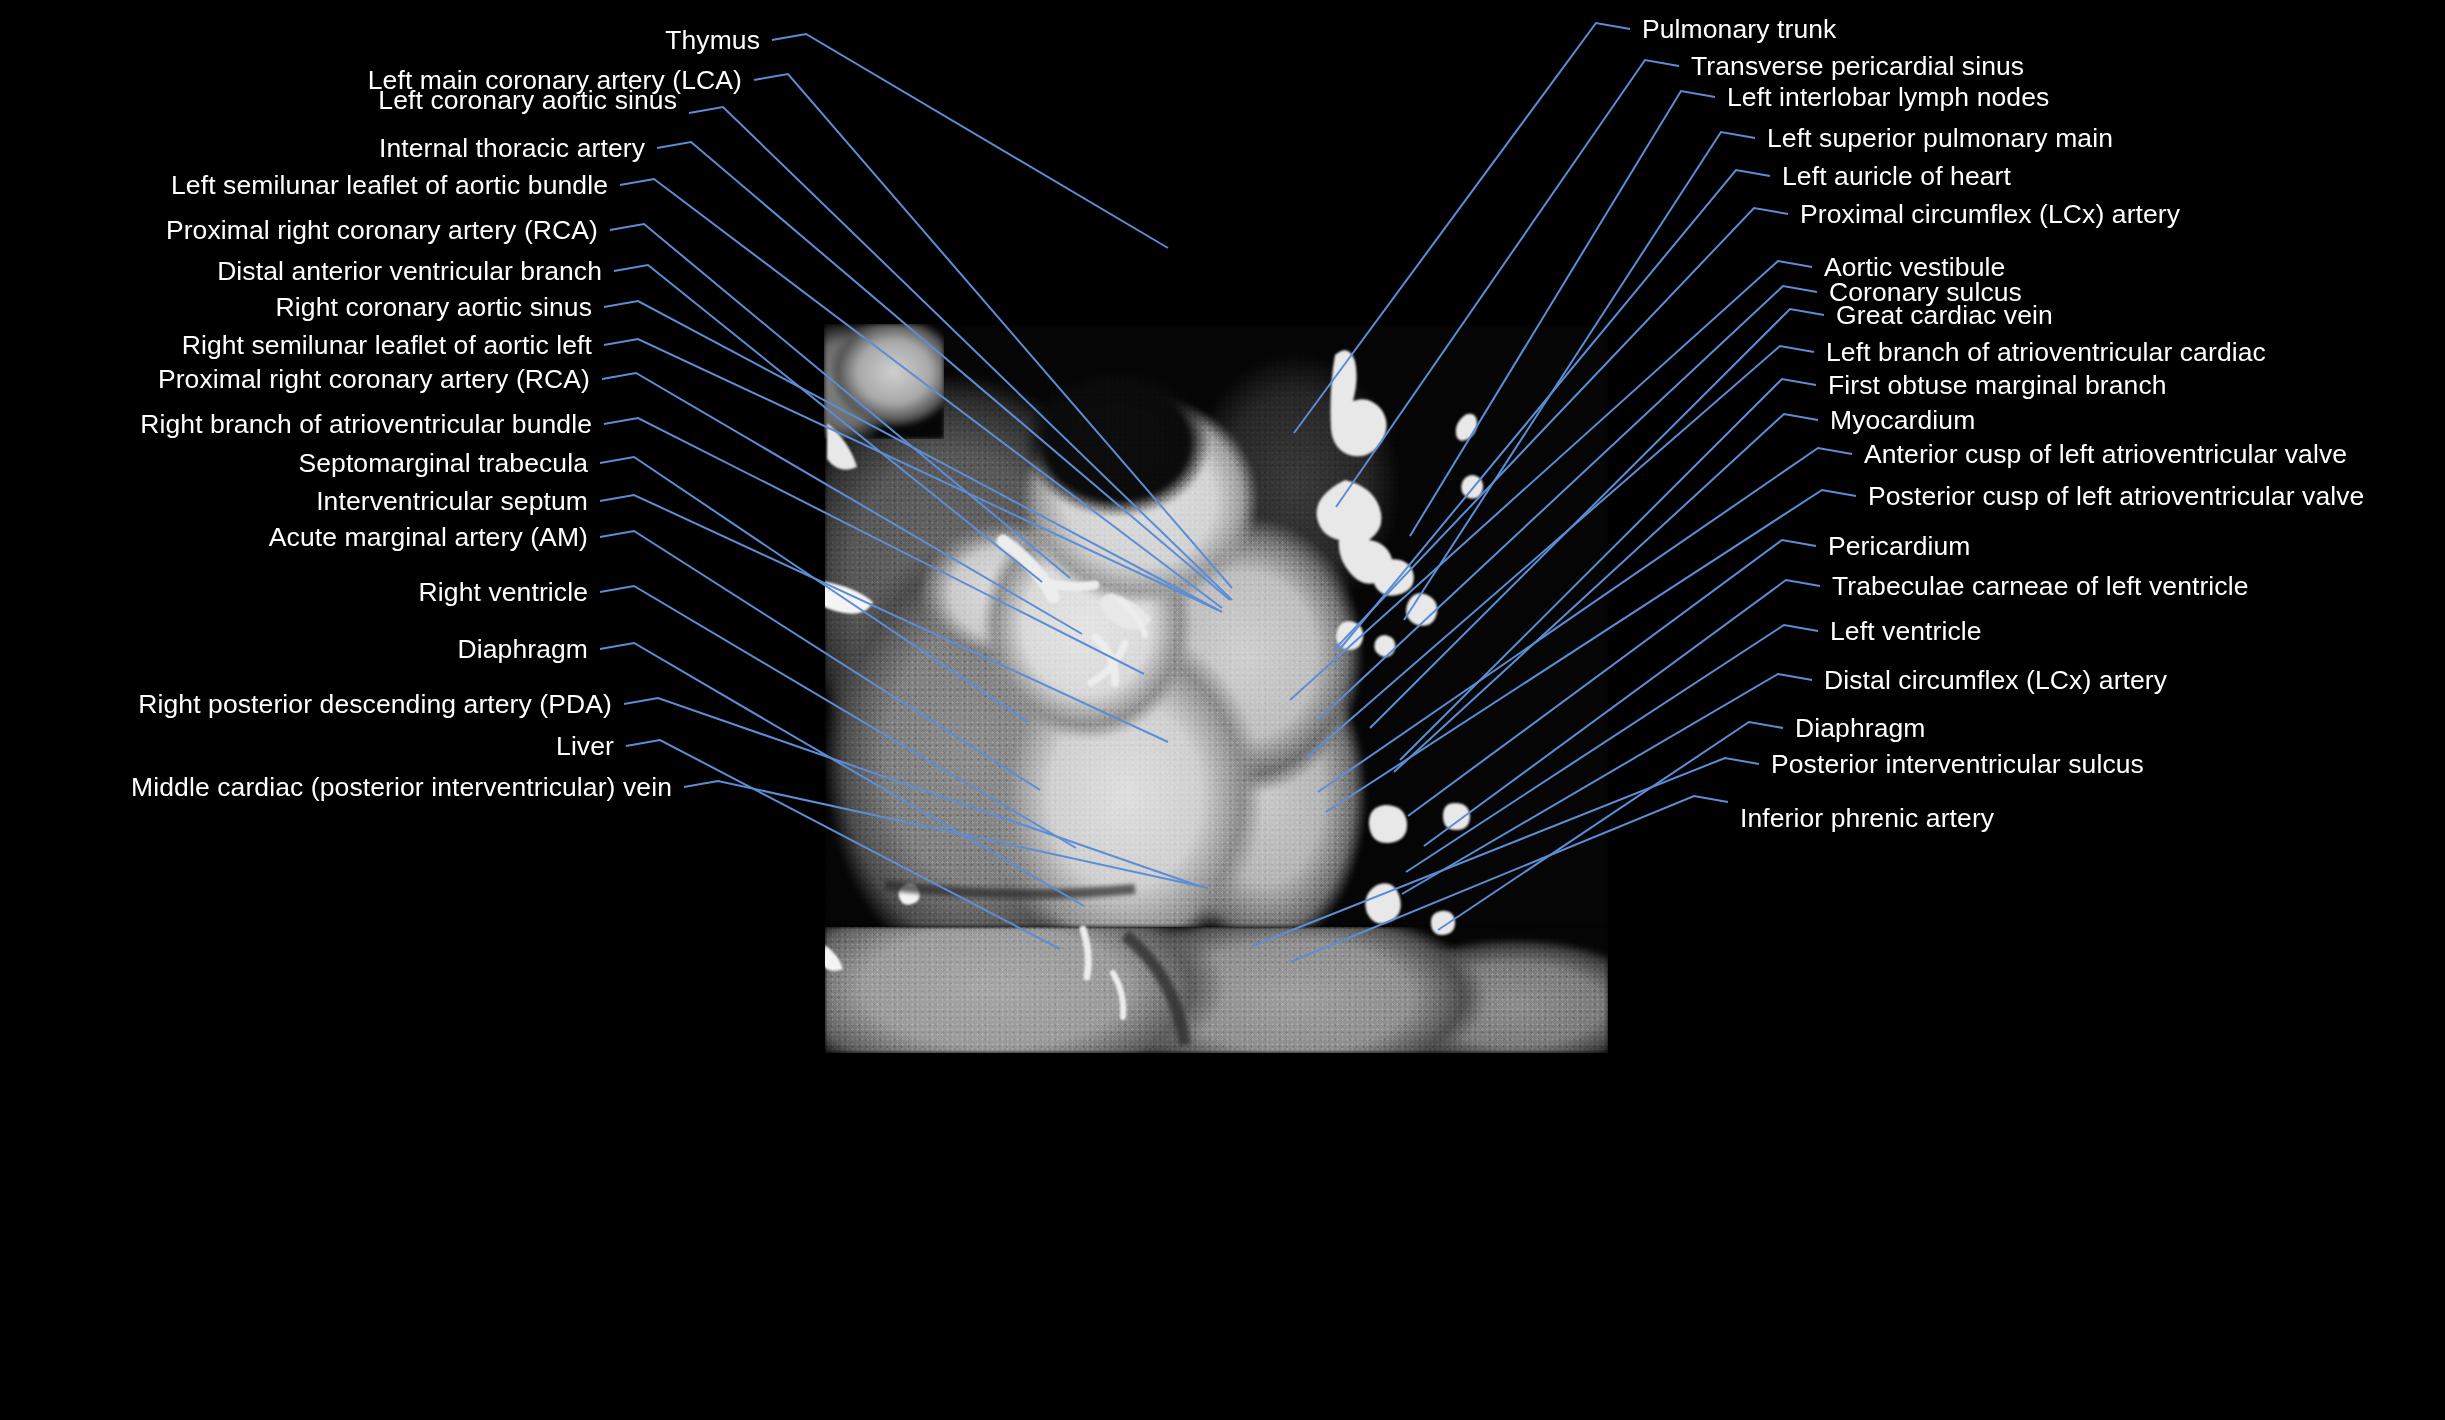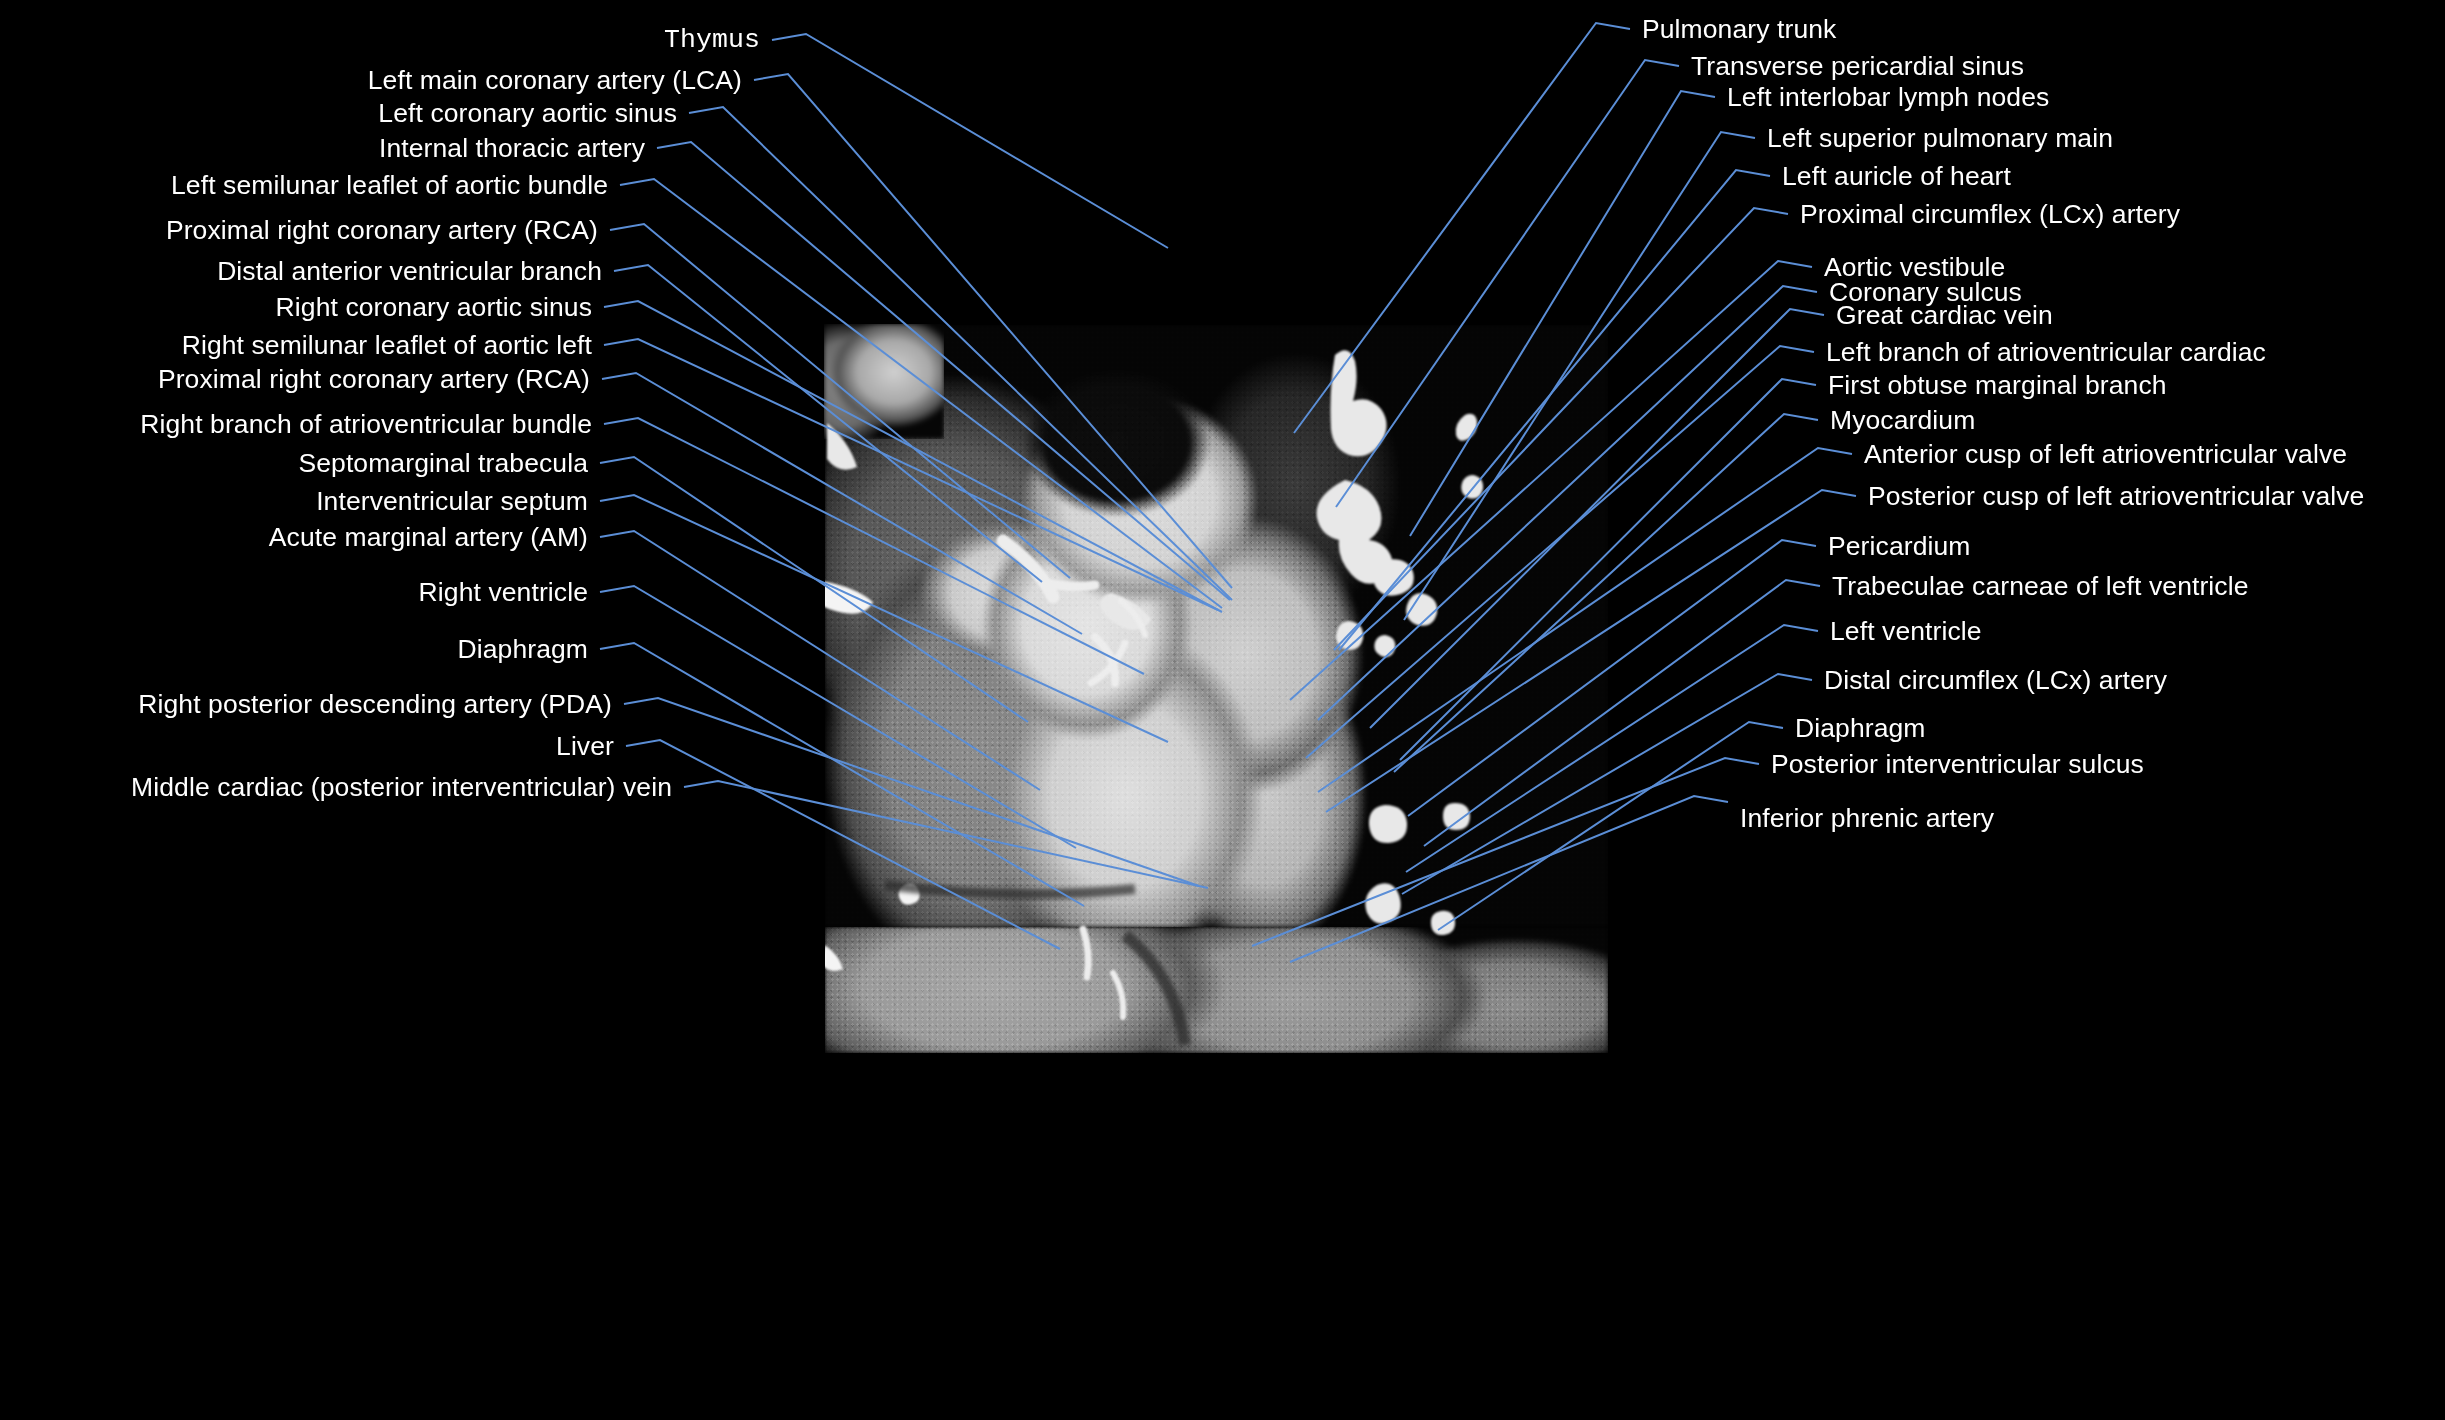--- a/index.html
+++ b/index.html
@@ -173,23 +173,23 @@
       <path d="M1816 546 L1782 540 L1408 816"></path>
       <path d="M1820 586 L1786 580 L1424 846"></path>
       <path d="M1818 631 L1784 625 L1406 872"></path>
       <path d="M1812 680 L1778 674 L1402 894"></path>
       <path d="M1783 728 L1749 722 L1438 930"></path>
       <path d="M1759 764 L1725 758 L1252 946"></path>
       <path d="M1728 802 L1694 796 L1290 962"></path>
     </svg>
 
   <div id="labels-left">
-      <div class="label l" style="right: 1685px; top: 40px; font-family: Liberation Mono, monospace;">Thymus</div>
+      <div class="label l" style="right: 1685px; top: 40px;">Thymus</div>
       <div class="label l" style="right: 1703px; top: 80px;">Left main coronary artery (LCA)</div>
-      <div class="label l" style="right: 1768px; top: 113px;">Left coronary aortic sinus</div>
+      <div class="label l" style="right: 1768px; top: 100px;">Left coronary aortic sinus</div>
       <div class="label l" style="right: 1800px; top: 148px;">Internal thoracic artery</div>
       <div class="label l" style="right: 1837px; top: 185px;">Left semilunar leaflet of aortic bundle</div>
       <div class="label l" style="right: 1847px; top: 230px;">Proximal right coronary artery (RCA)</div>
       <div class="label l" style="right: 1843px; top: 271px;">Distal anterior ventricular branch</div>
       <div class="label l" style="right: 1853px; top: 307px;">Right coronary aortic sinus</div>
       <div class="label l" style="right: 1853px; top: 345px;">Right semilunar leaflet of aortic left</div>
       <div class="label l" style="right: 1855px; top: 379px;">Proximal right coronary artery (RCA)</div>
       <div class="label l" style="right: 1853px; top: 424px;">Right branch of atrioventricular bundle</div>
       <div class="label l" style="right: 1857px; top: 463px;">Septomarginal trabecula</div>
       <div class="label l" style="right: 1857px; top: 501px;">Interventricular septum</div>

